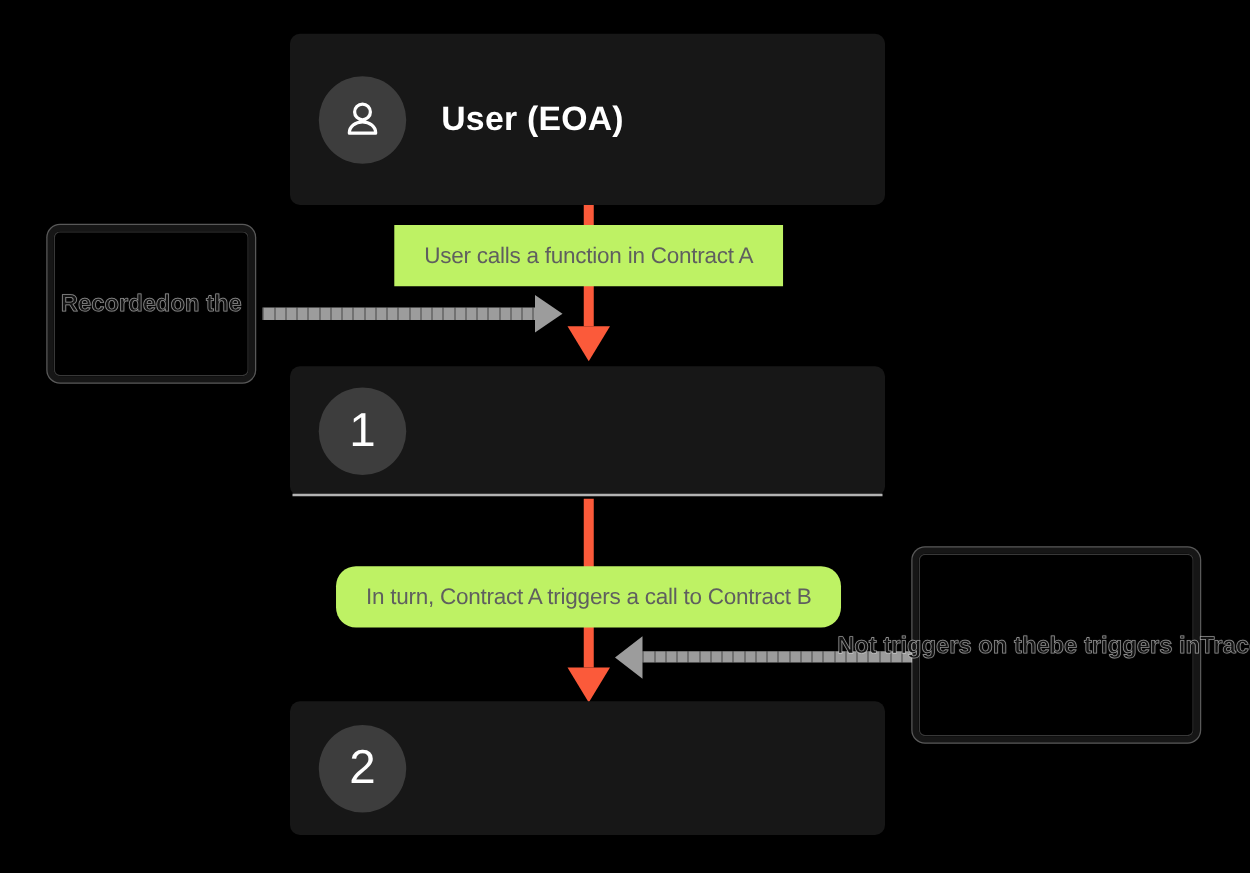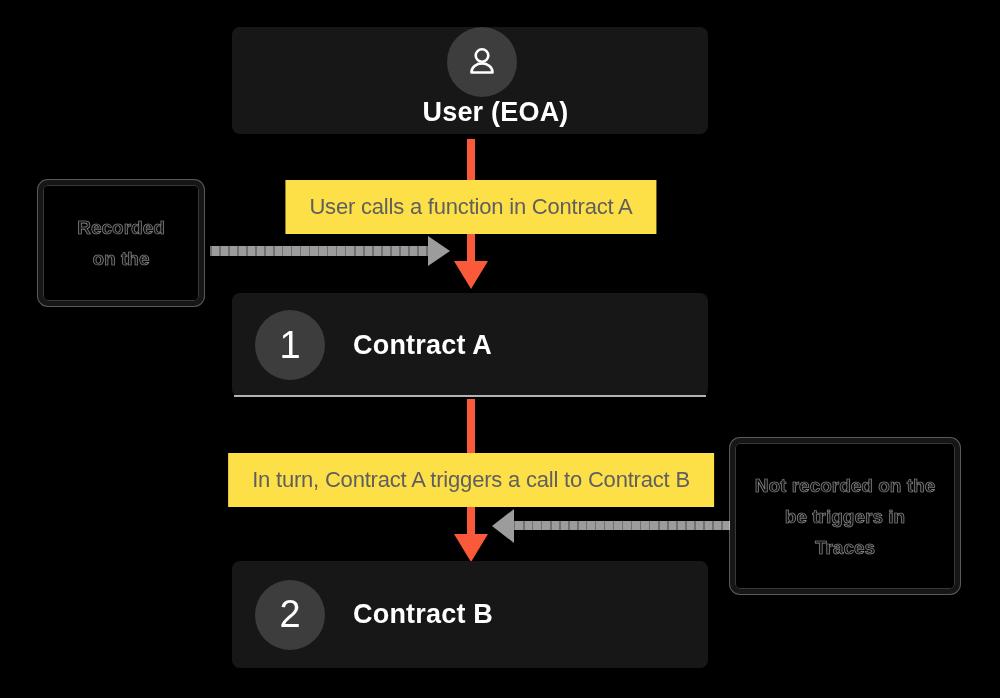--- a/index.html
+++ b/index.html
@@ -5,21 +5,21 @@
   html,body{margin:0;padding:0;background:#000;}
   .stage{
     position:relative;width:1000px;height:698px;background:#000;overflow:hidden;
     font-family:"Liberation Sans","DejaVu Sans",sans-serif;
   }
   
   .node{
     position:absolute;left:232px;width:476px;background:#171717;border-radius:8px;
     display:flex;align-items:center;box-sizing:border-box;padding-left:23px;
   }
-  .node-user{top:27px;height:107px;flex-direction:column;}
+  .node-user{top:27px;height:137px;}
   .node-a{top:293px;height:104px;}
   .node-b{top:561px;height:107px;}
   .badge{
     width:70px;height:70px;border-radius:50%;background:#3d3d3d;flex:0 0 auto;
     display:flex;align-items:center;justify-content:center;
     color:#fff;font-size:38px;font-weight:400;
   }
   .node-title{color:#fff;font-weight:700;font-size:27px;margin-left:28px;letter-spacing:.2px;}
   .a-underline{position:absolute;left:234px;top:395px;width:472px;height:2px;background:#b3b3b3;}
 
@@ -31,25 +31,25 @@
     position:absolute;left:454px;width:0;height:0;
     border-left:17px solid transparent;border-right:17px solid transparent;
     border-top:28px solid #fb5a3a;
   }
   .ohead1{top:261px;}
   .ohead2{top:534px;}
 
   
   .flow-label{
     position:absolute;left:471px;transform:translateX(-50%);
-    background:#fde047;color:#5f5f5f;font-size:22px;letter-spacing:-.2px;
+    background:#bef264;color:#5f5f5f;font-size:18px;letter-spacing:-.2px;
     padding:14px 24px;white-space:nowrap;z-index:3;
   }
   .flow-label1{top:180px;}
-  .flow-label2{top:453px;}
+  .flow-label2{top:453px;border-radius:16px;}
 
   
   .gshaft{
     position:absolute;background-color:#9c9c9c;
     background-image:repeating-linear-gradient(90deg,rgba(0,0,0,.28) 0 1.5px,transparent 1.5px 9px);
   }
   .gshaft1{left:210px;top:246px;width:218px;height:10px;}
   .gshaft2{left:514px;top:521px;width:216px;height:9px;}
   .ghead{position:absolute;width:0;height:0;}
   .ghead-right{
@@ -60,21 +60,21 @@
   .ghead-left{
     left:492px;top:509px;
     border-top:17px solid transparent;border-bottom:17px solid transparent;
     border-right:22px solid #9c9c9c;
   }
 
   
   .note{
     position:absolute;background:#000;border:5px solid #161616;border-radius:10px;
     box-shadow:0 0 0 1px rgba(255,255,255,.35), inset 0 0 0 1px rgba(255,255,255,.22);
-    display:flex;flex-direction:column;align-items:center;justify-content:center;
+    display:flex;align-items:center;justify-content:center;
     box-sizing:border-box;z-index:2;
   }
   .note-left{left:38px;top:180px;width:166px;height:126px;}
   .note-right{left:730px;top:438px;width:230px;height:156px;}
   .note-line{
     color:#121212;font-weight:700;font-size:19px;line-height:31px;text-align:center;
     -webkit-text-stroke:.6px rgba(255,255,255,.5);
     text-shadow:0 0 1px rgba(255,255,255,.35);
     white-space:nowrap;
   }
@@ -105,32 +105,30 @@
 
   <div class="note note-left">
     <div class="note-line">Recorded</div>
     <div class="note-line">on the</div>
   </div>
   <div class="gshaft gshaft1"></div>
   <div class="ghead ghead-right"></div>
 
   <div class="node node-a">
     <div class="badge">1</div>
-    <div class="node-title">Contract A</div>
   </div>
   <div class="a-underline"></div>
 
   <div class="flow-label flow-label2">In turn, Contract A triggers a call to Contract B</div>
 
   <div class="note note-right">
-    <div class="note-line">Not recorded on the</div>
+    <div class="note-line">Not triggers on the</div>
     <div class="note-line">be triggers in</div>
     <div class="note-line">Traces</div>
   </div>
   <div class="gshaft gshaft2"></div>
   <div class="ghead ghead-left"></div>
 
   <div class="node node-b">
     <div class="badge">2</div>
-    <div class="node-title">Contract B</div>
   </div>
 
 </div>
 
 </body></html>

